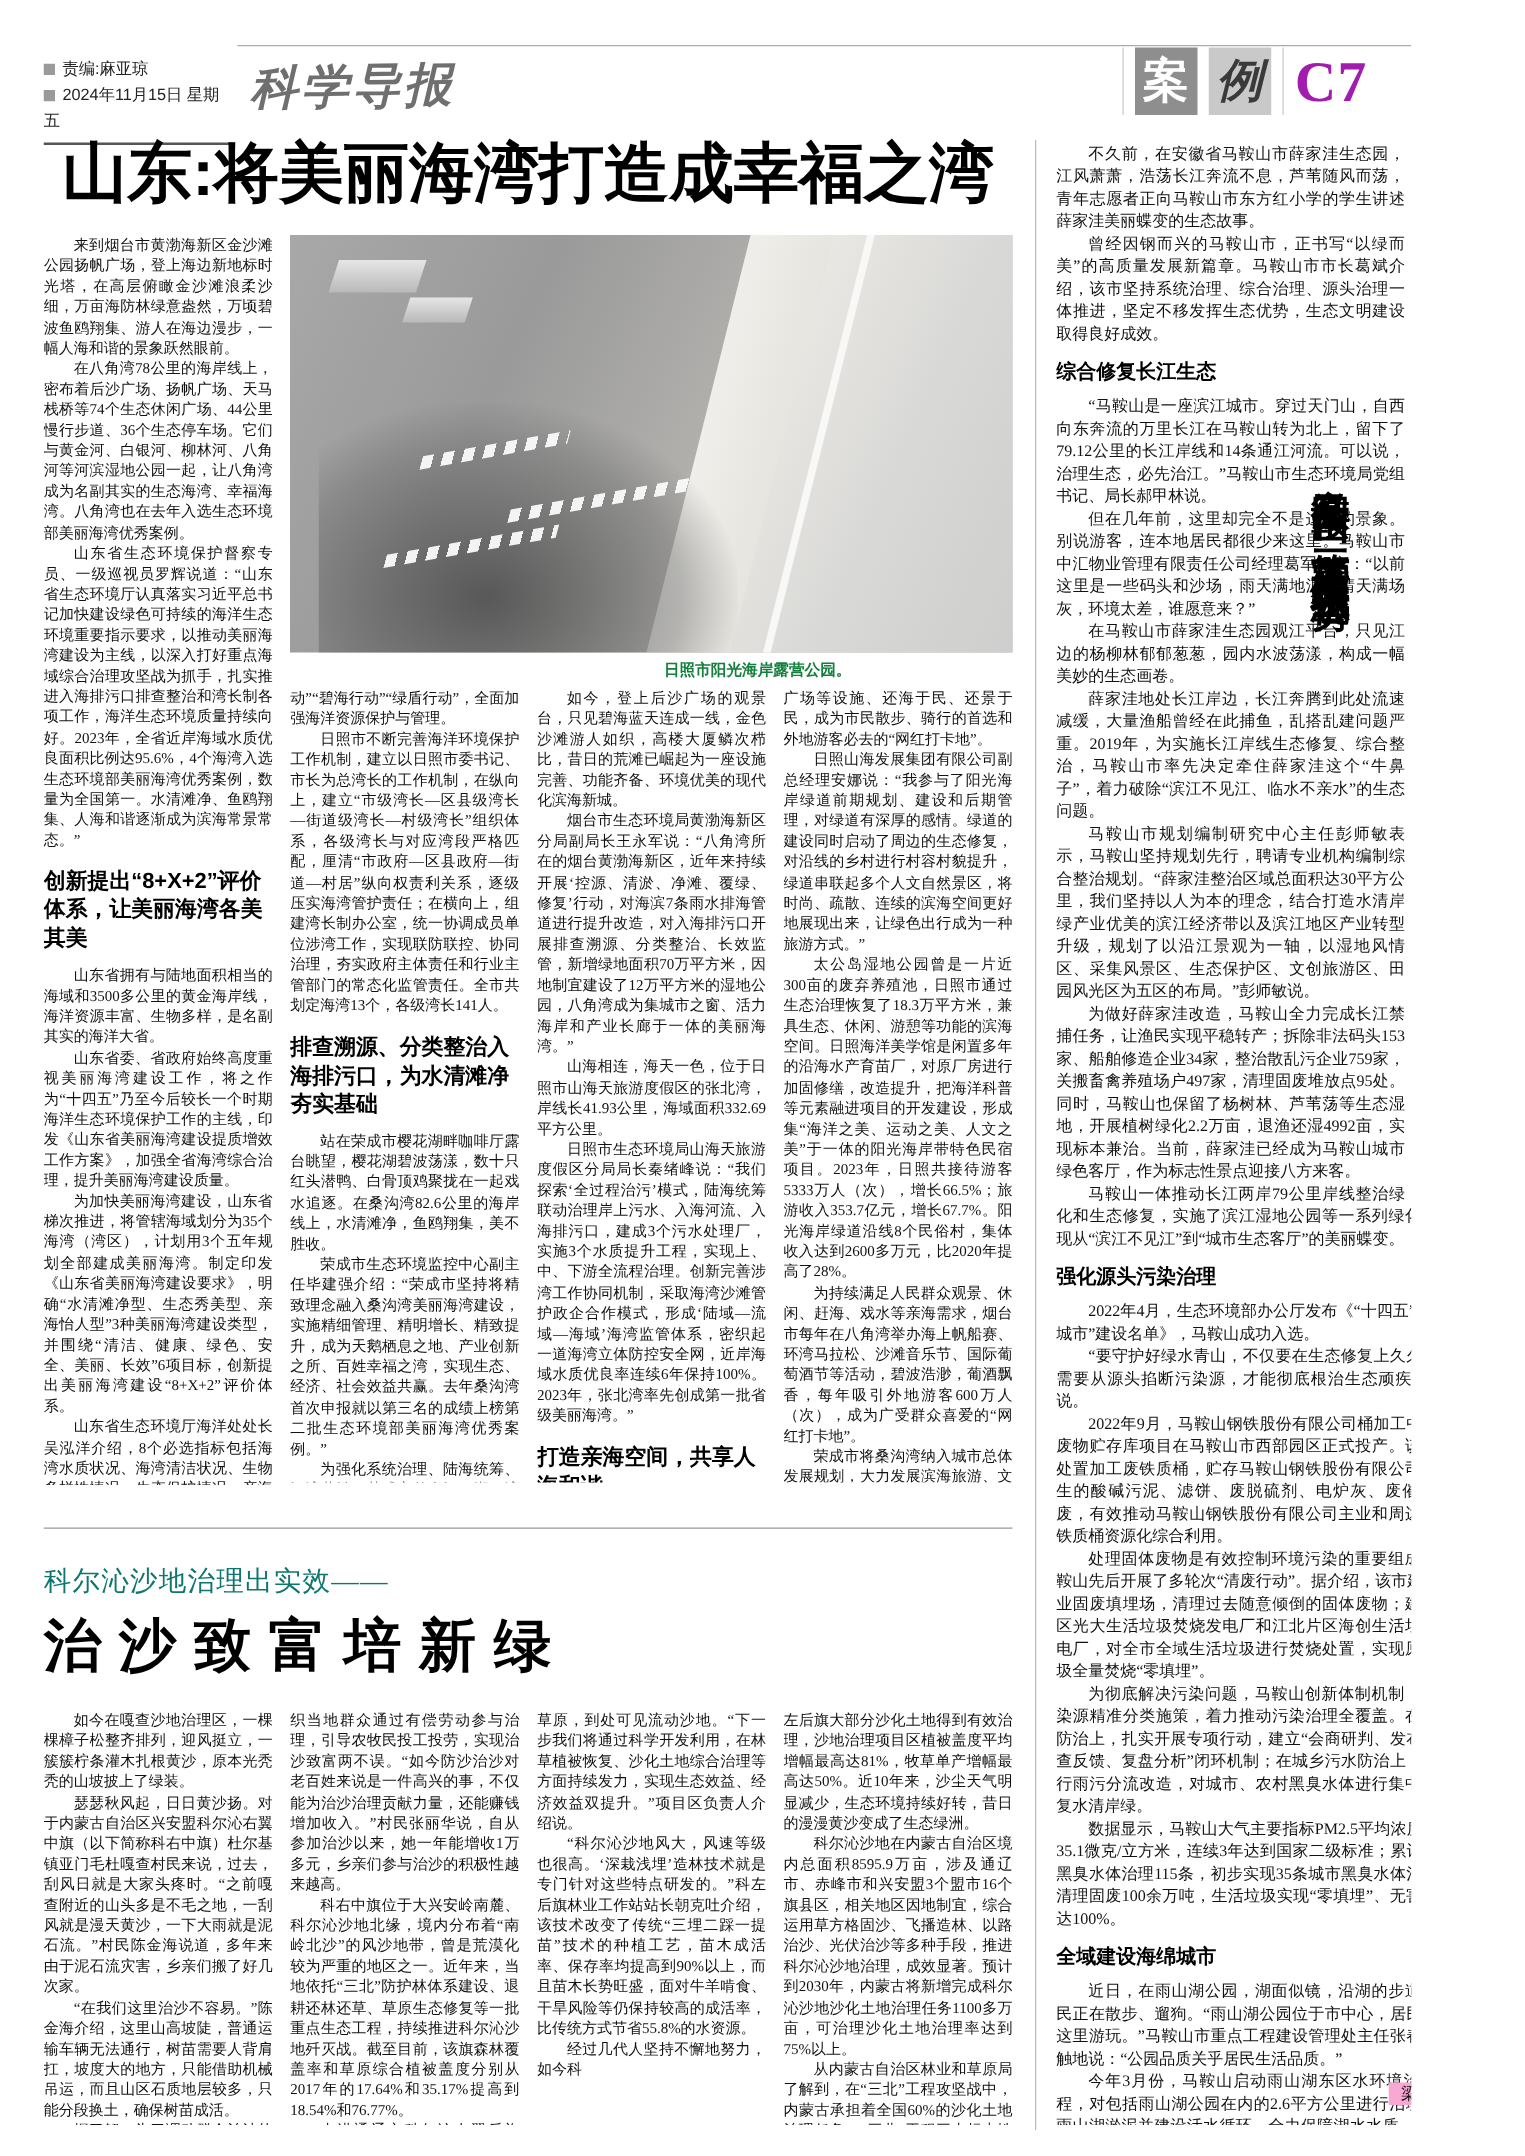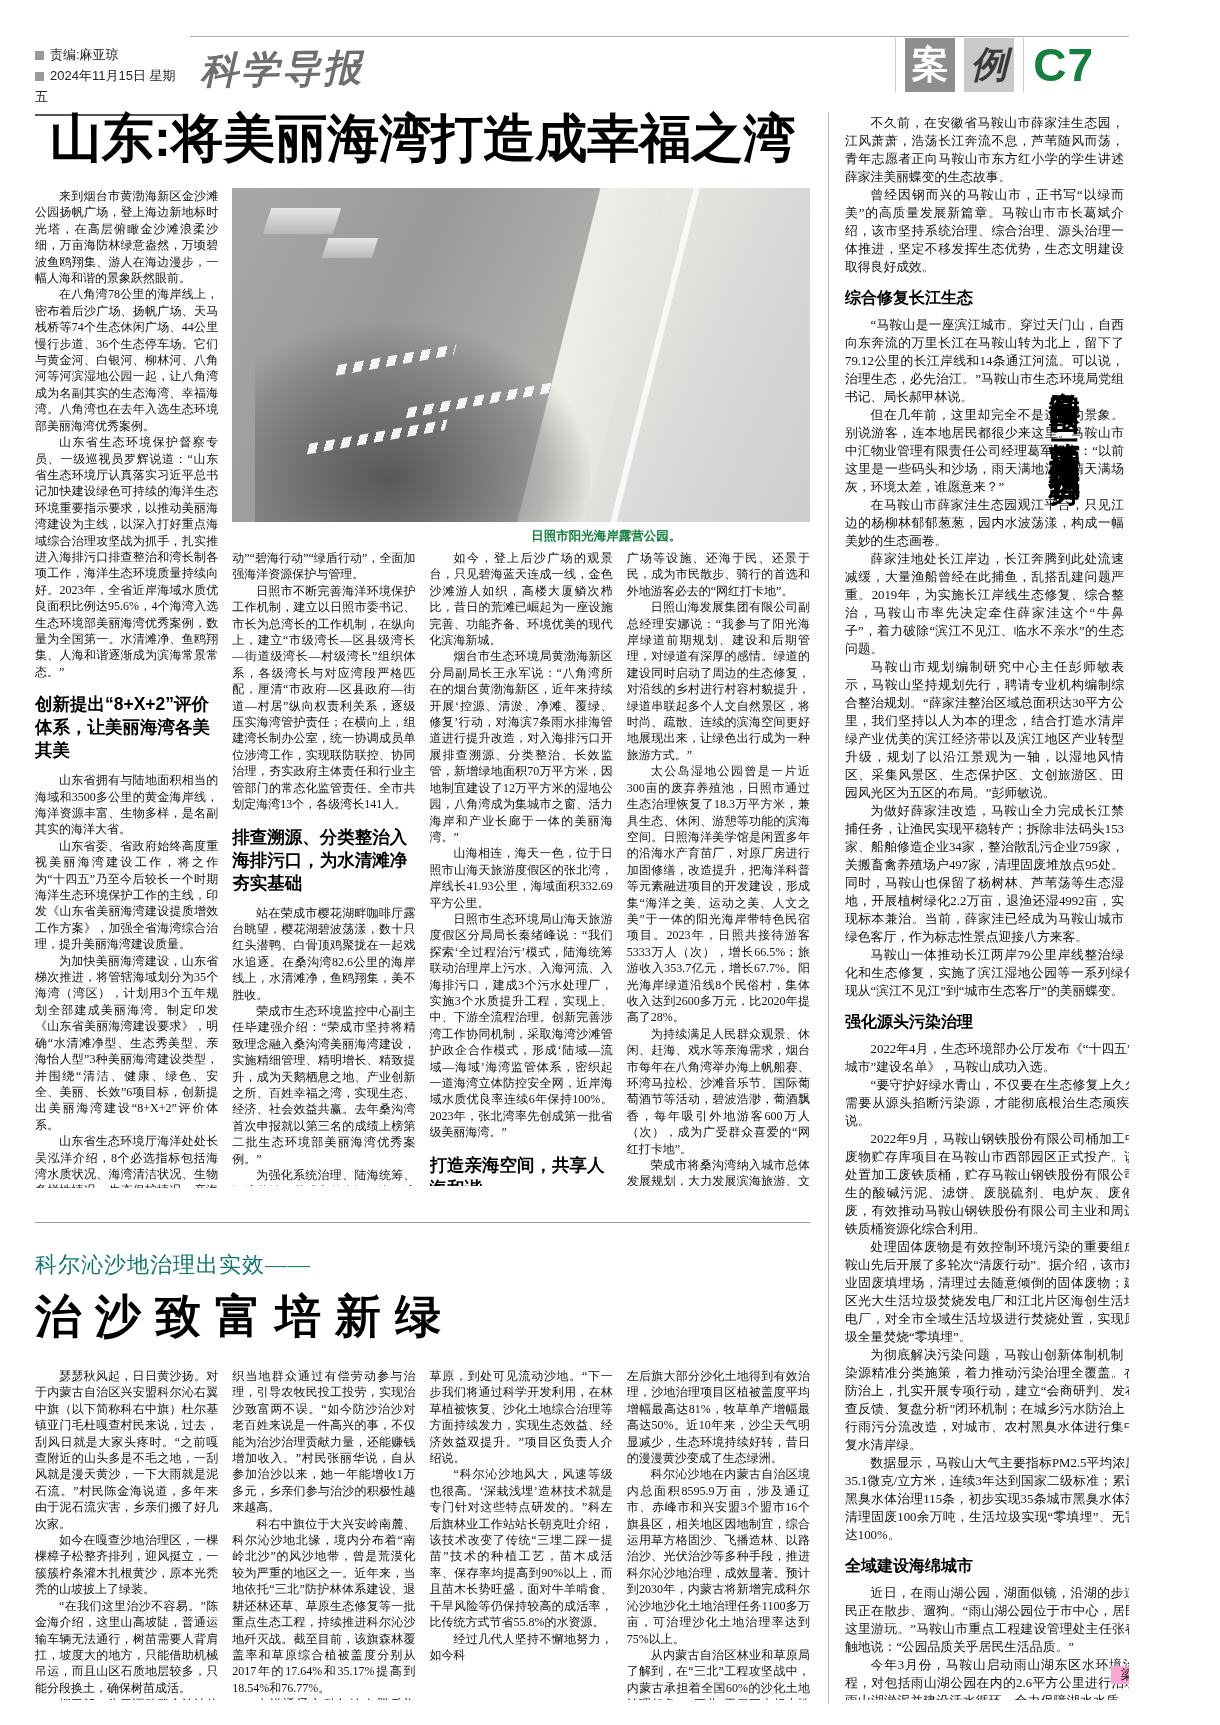--- a/index.html
+++ b/index.html
@@ -22,21 +22,21 @@
     position:absolute; left:200px; top:44px; font-size:38px; font-weight:700;
     color:#6f6f6f; font-style:italic; letter-spacing:3px;
     font-family:"Liberation Serif","DejaVu Serif",serif; transform:rotate(-1deg);
   }
   .badges { position:absolute; right:35px; top:38px; display:flex; align-items:center; gap:9px; }
   .vline { width:1px; height:54px; background:#ccc; }
   .badge { width:50px; height:54px; display:flex; align-items:center; justify-content:center;
            font-size:37px; font-weight:700; font-family:"Liberation Serif",serif; }
   .badge.dark  { background:var(--badge_dark,#8e8e8e); color:#fff; }
   .badge.light { background:var(--badge_light,#c9c9c9); color:#3a3a3a; font-style:italic; }
-  .pageno { font-size:46px; font-weight:700; letter-spacing:1px; color:#15803d; font-family:Liberation Sans, sans-serif; }
+  .pageno { font-size:46px; font-weight:700; letter-spacing:1px; color:#a21caf; font-family:Liberation Serif, serif; }
 
   
   .main-headline {
     position:absolute; left:35px; top:104px; width:775px; margin:0;
     text-align:center; white-space:nowrap;
     font-family:"Liberation Sans","DejaVu Sans",sans-serif;
     font-weight:900; font-size:52px; letter-spacing:0; color:var(--headline,#000);
   }
   .main-grid {
     position:absolute; left:35px; top:188px; width:775px;
@@ -175,22 +175,22 @@
         <p class="para">荣成市将桑沟湾纳入城市总体发展规划，大力发展滨海旅游、文化创意、休闲、康养民宿。坚持人民海湾为人民，建成一批环湾公园、水上运动中心，打造“陆连海”亲海空间，拓展亲海服务功能，不断提升人民群众临海亲海的获得感、幸福感。</p>
       </div>
   </div>
 
   <div class="hrule"></div>
 
   <div class="kicker">科尔沁沙地治理出实效——</div>
   <h2 class="bottom-headline">治沙致富培新绿</h2>
   <div class="bottom-grid">
     <div class="bcol">
+        <p class="para">如今在嘎查沙地治理区，一棵棵樟子松整齐排列，迎风挺立，一簇簇柠条灌木扎根黄沙，原本光秃秃的山坡披上了绿装。</p>
         <p class="para">瑟瑟秋风起，日日黄沙扬。对于内蒙古自治区兴安盟科尔沁右翼中旗（以下简称科右中旗）杜尔基镇亚门毛杜嘎查村民来说，过去，刮风日就是大家头疼时。“之前嘎查附近的山头多是不毛之地，一刮风就是漫天黄沙，一下大雨就是泥石流。”村民陈金海说道，多年来由于泥石流灾害，乡亲们搬了好几次家。</p>
-        <p class="para">如今在嘎查沙地治理区，一棵棵樟子松整齐排列，迎风挺立，一簇簇柠条灌木扎根黄沙，原本光秃秃的山坡披上了绿装。</p>
         <p class="para">“在我们这里治沙不容易。”陈金海介绍，这里山高坡陡，普通运输车辆无法通行，树苗需要人背肩扛，坡度大的地方，只能借助机械吊运，而且山区石质地层较多，只能分段换土，确保树苗成活。</p>
         <p class="para">据了解，为了调动群众治沙的积极性，今年以来，科右中旗创新治沙模式，组</p>
       </div>
     <div class="bcol">
         <p class="para cont">织当地群众通过有偿劳动参与治理，引导农牧民投工投劳，实现治沙致富两不误。“如今防沙治沙对老百姓来说是一件高兴的事，不仅能为治沙治理贡献力量，还能赚钱增加收入。”村民张丽华说，自从参加治沙以来，她一年能增收1万多元，乡亲们参与治沙的积极性越来越高。</p>
         <p class="para">科右中旗位于大兴安岭南麓、科尔沁沙地北缘，境内分布着“南岭北沙”的风沙地带，曾是荒漠化较为严重的地区之一。近年来，当地依托“三北”防护林体系建设、退耕还林还草、草原生态修复等一批重点生态工程，持续推进科尔沁沙地歼灭战。截至目前，该旗森林覆盖率和草原综合植被盖度分别从2017年的17.64%和35.17%提高到18.54%和76.77%。</p>
         <p class="para">走进通辽市科尔沁左翼后旗（以下简称科左后旗）甘旗卡镇巴嘎塔拉苏木项目区，迎面见到的便是樟子松、五角枫、山杏组成的绿色卫士。</p>
       </div>
     <div class="bcol">
         <p class="para cont">草原，到处可见流动沙地。“下一步我们将通过科学开发利用，在林草植被恢复、沙化土地综合治理等方面持续发力，实现生态效益、经济效益双提升。”项目区负责人介绍说。</p>

